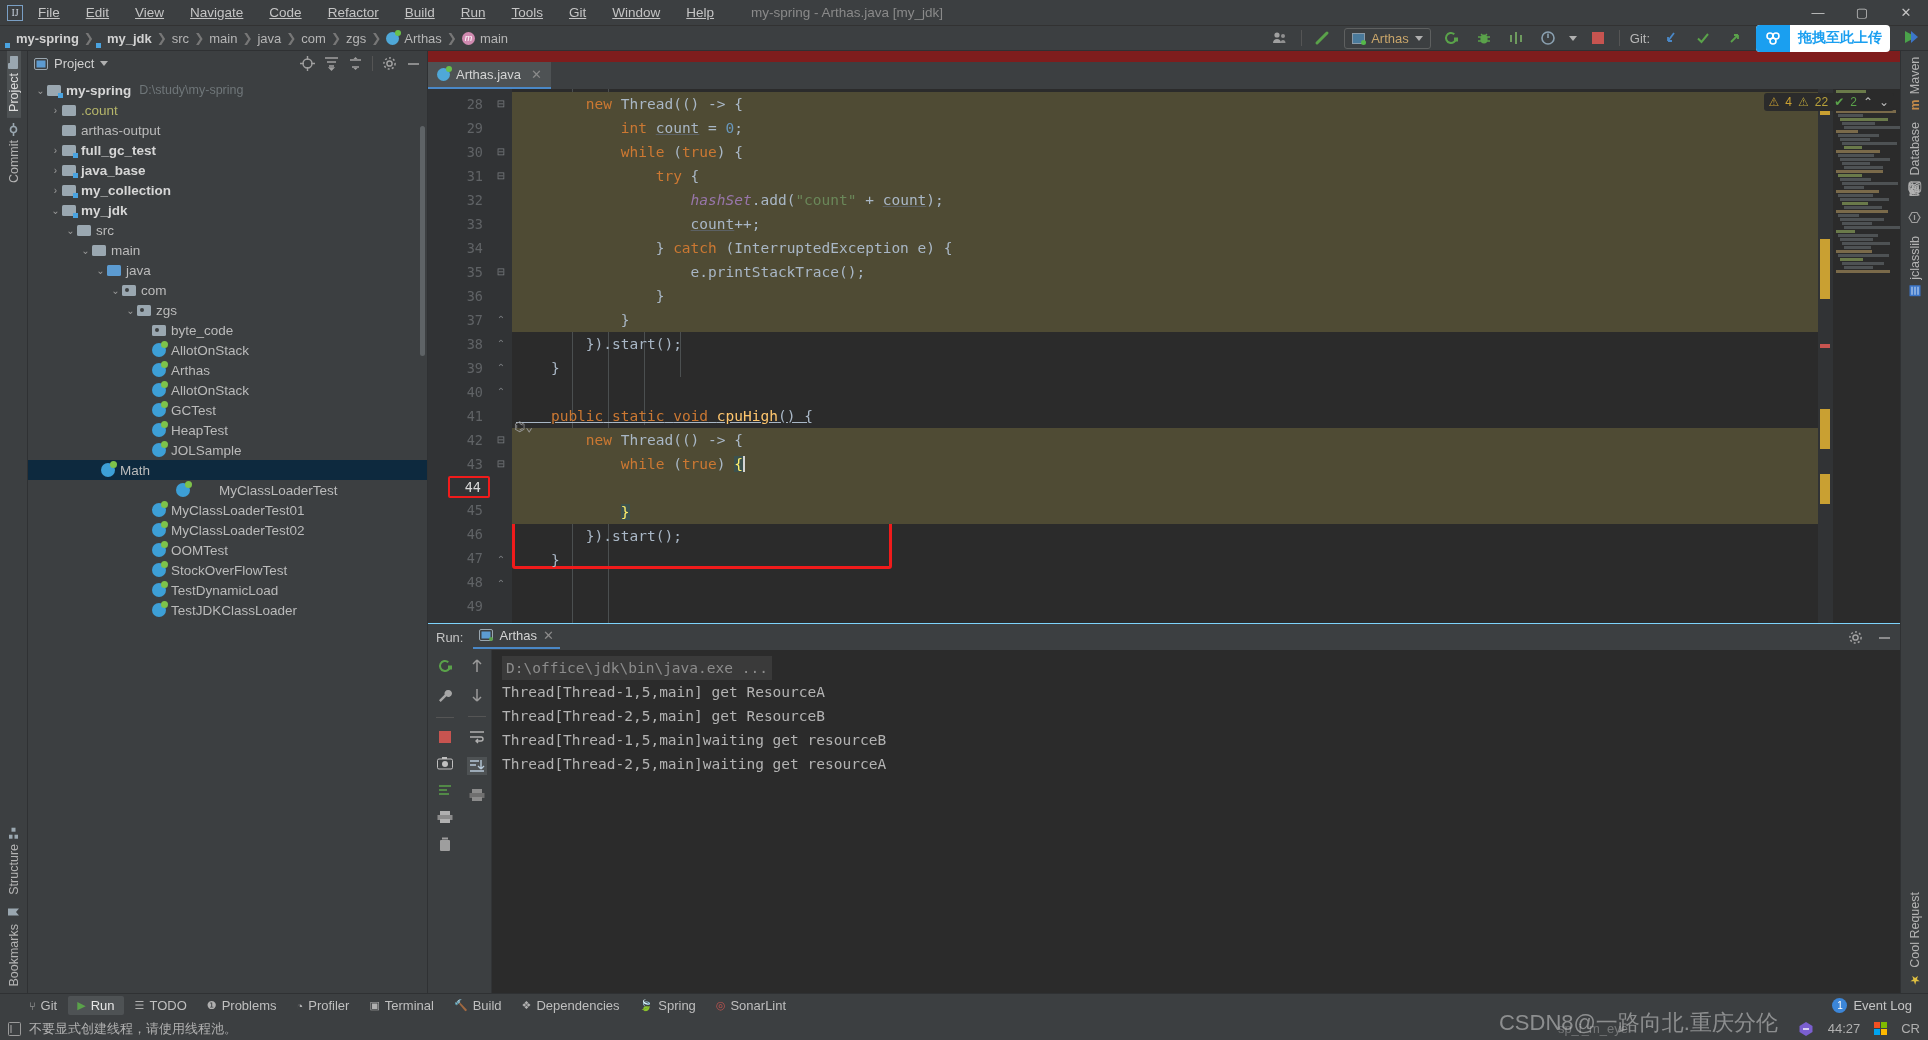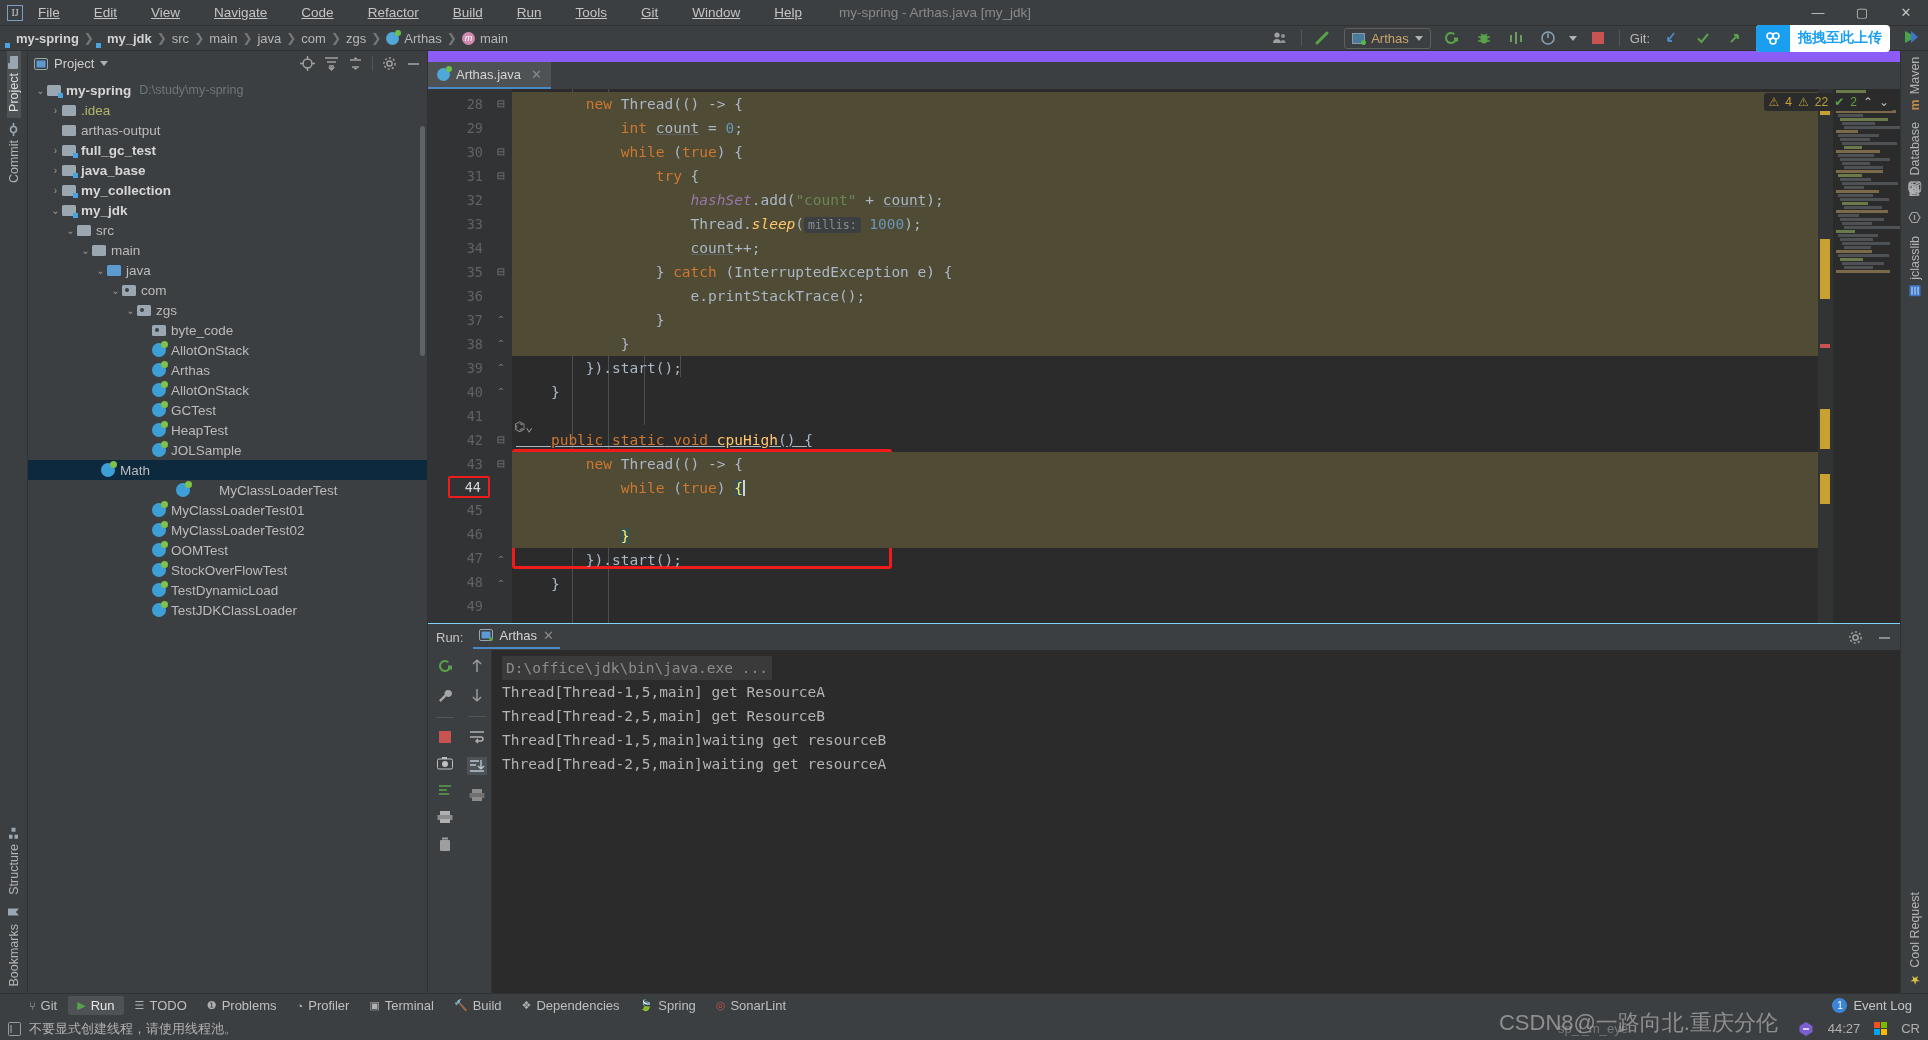--- a/index.html
+++ b/index.html
@@ -1,23 +1,23 @@
 <!DOCTYPE html>
 <html><head>
 <meta charset="utf-8">
 <style>
   * { box-sizing: border-box; margin:0; padding:0; }
   html,body{ width:1928px; height:1040px; overflow:hidden; background:#3c3f41; }
   body{ font-family:"Liberation Sans", sans-serif; font-size:14px; color:#bbbbbb; }
-  .app{ position:relative; width:1928px; height:1040px; display:flex; flex-direction:column; background:#8b5cf6; }
+  .app{ position:relative; width:1928px; height:1040px; display:flex; flex-direction:column; background:#7f1d1d; }
 
   
   .titlebar{ height:26px; background:#3c3f41; display:flex; align-items:center; border-bottom:1px solid #323232; flex:none; }
   .ij-logo{ width:16px; height:16px; margin:0 6px 0 7px; border:1px solid #7a9fc4; color:#c9d3df; font-size:10px; line-height:14px; text-align:center; font-family:"Liberation Serif",serif; }
-  .menu{ display:flex; align-items:center; gap:16px; }
+  .menu{ display:flex; align-items:center; gap:8px; }
   .menu .mi{ padding:3px 9px; font-size:13.5px; color:#c4c4c4; }
   .menu .mi u{ text-decoration:underline; }
   .win-title{ margin-left:28px; color:#8a8a8a; font-size:13.5px; }
   .winbtns{ margin-left:auto; display:flex; align-items:center; }
   .winbtns div{ width:44px; height:26px; text-align:center; line-height:26px; color:#c4c4c4; font-size:13px; }
 
   
   .navbar{ height:25px; background:#3c3f41; display:flex; align-items:center; padding-left:8px; flex:none; border-bottom:1px solid #2f3133; }
   .crumb{ display:flex; align-items:center; color:#b6b6b6; font-size:13px; }
   .crumb.bold{ font-weight:bold; color:#d2d2d2; }
@@ -376,21 +376,21 @@
         <div id="tree-rows">
             <div class="row" style="padding-left: 6px;">
               <span class="arrow">⌄</span>
               <span class="fold mod"></span>
               <span class="lbl b">my-spring</span>
               <span class="path">D:\study\my-spring</span>
             </div>
             <div class="row" style="padding-left: 21px;">
               <span class="arrow">›</span>
               <span class="fold"></span>
-              <span class="lbl y">.idea</span>
+              <span class="lbl y">.count</span>
             </div>
             <div class="row" style="padding-left: 21px; text-align: center;">
               <span class="arrow"></span>
               <span class="fold"></span>
               <span class="lbl">arthas-output</span>
             </div>
             <div class="row" style="padding-left: 21px;">
               <span class="arrow">›</span>
               <span class="fold mod"></span>
               <span class="lbl b">full_gc_test</span>
@@ -578,21 +578,20 @@
           <div class="indentg" style="left:96px"></div>
           <div class="indentg" style="left:132px; top:96px; height:240px"></div>
           <div class="indentg" style="left:168px; top:144px; height:144px"></div>
 
           <div class="redbox" style="left:0px; top:360px; width:380px; height:120px;"></div>
         <div class="cl hl">        <span class="kw">new</span> Thread(() -&gt; {</div>
             <div class="cl hl">            <span class="kw">int</span> <span class="var">count</span> = <span class="num">0</span>;</div>
             <div class="cl hl">            <span class="kw">while</span> (<span class="kw">true</span>) {</div>
             <div class="cl hl">                <span class="kw">try</span> {</div>
             <div class="cl hl">                    <span class="fld">hashSet</span>.add(<span class="str">"count"</span> + <span class="var">count</span>);</div>
-            <div class="cl hl">                    Thread.<span class="mth" style="font-style:italic">sleep</span>(<span class="hint">millis:</span> <span class="num">1000</span>);</div>
             <div class="cl hl">                    <span class="var">count</span>++;</div>
             <div class="cl hl">                } <span class="kw">catch</span> (InterruptedException e) {</div>
             <div class="cl hl">                    e.printStackTrace();</div>
             <div class="cl hl">                }</div>
             <div class="cl hl">            }</div>
             <div class="cl">        }).start();</div>
             <div class="cl">    }</div>
             <div class="cl">&nbsp;</div>
             <div class="cl" style="border-bottom: 0px; text-decoration: underline;">    <span class="kw">public</span> <span class="kw">static</span> <span class="kw">void</span> <span class="mth">cpuHigh</span>() {</div>
             <div class="cl hl">        <span class="kw">new</span> Thread(() -&gt; {</div>

